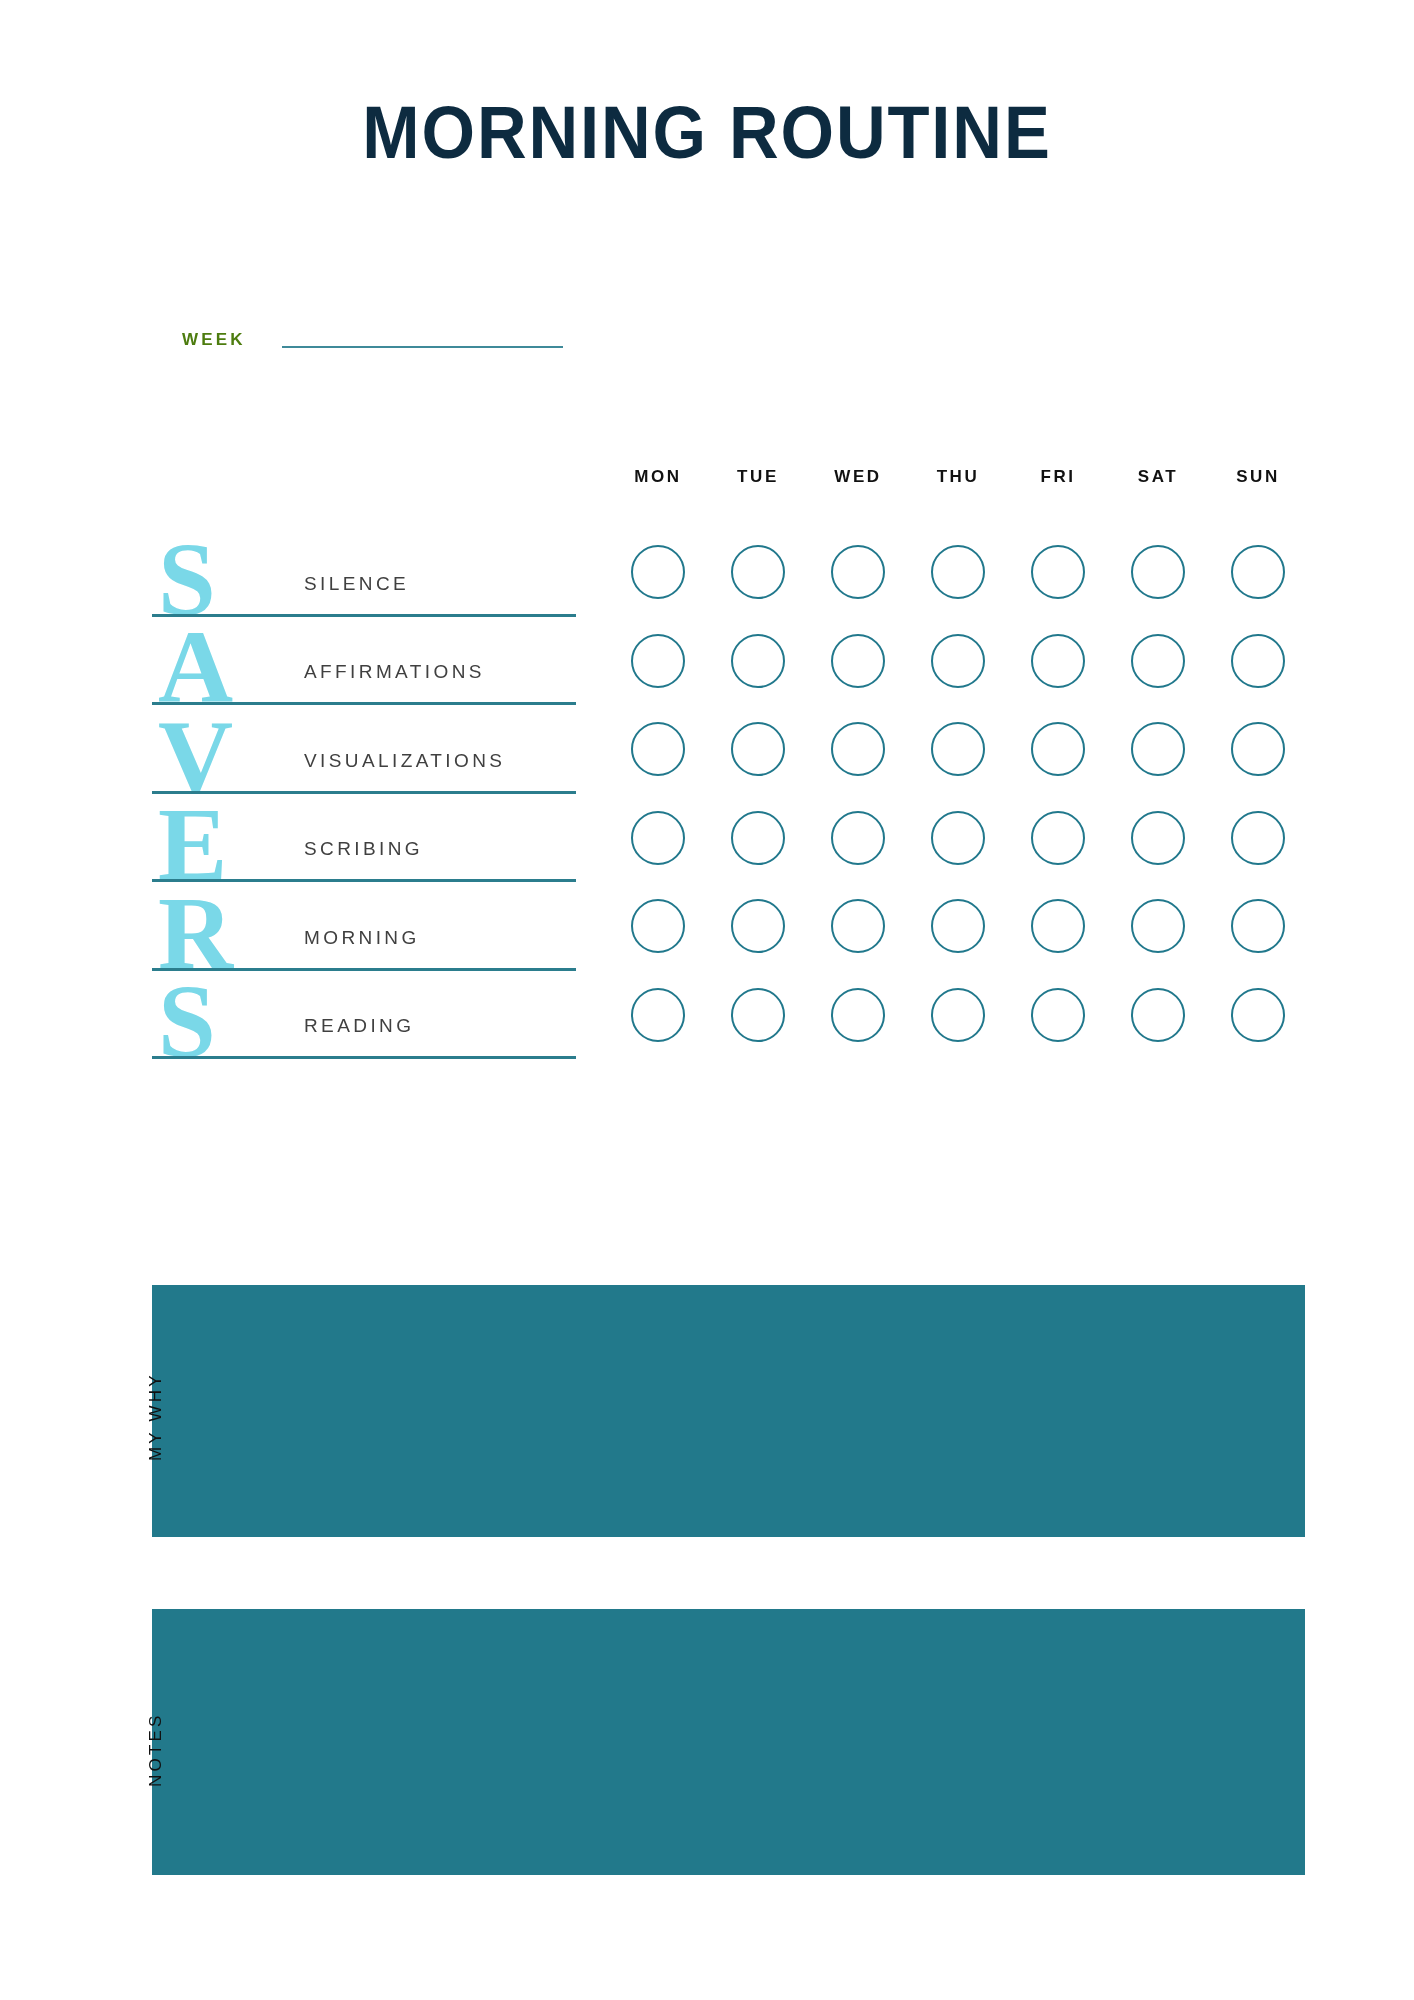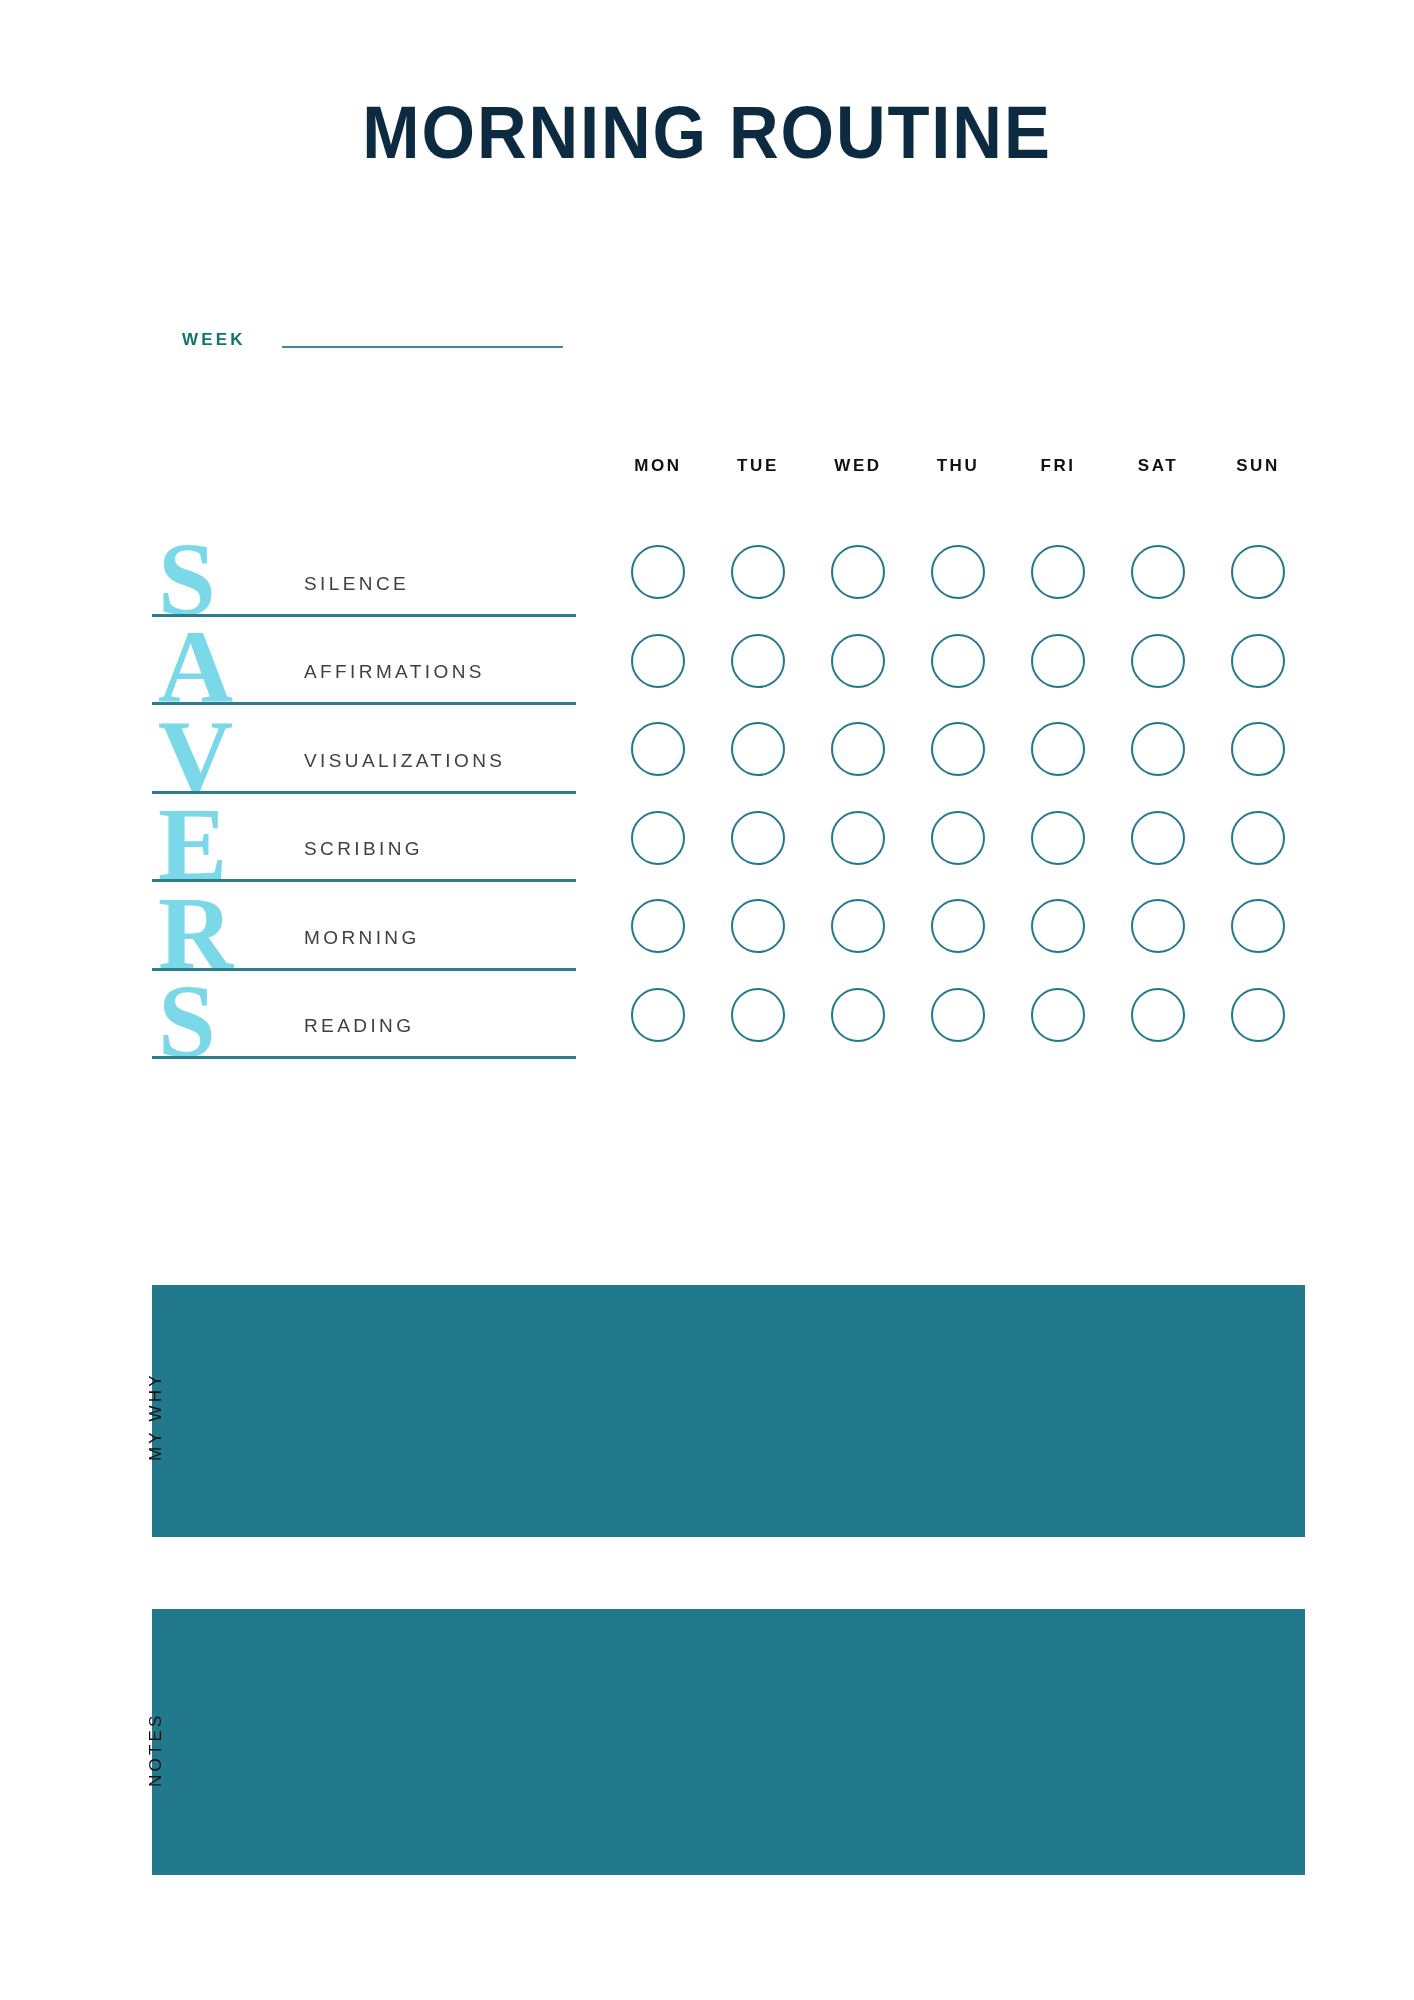--- a/index.html
+++ b/index.html
@@ -44,34 +44,34 @@
     position: absolute;
     top: 330px;
     left: 182px;
     display: flex;
     align-items: center;
   }
   .week-label {
     font-size: 17px;
     font-weight: 700;
     letter-spacing: 3.2px;
-    color: #0f766e;
+    color: #4d7c0f;
   }
   .week-rule {
     width: 281px;
     height: 2px;
     background: #3f8a99;
     margin-left: 36px;
     margin-top: 14px;
   }
 
   
   .days {
     position: absolute;
-    top: 456px;
+    top: 467px;
     left: 608px;
     width: 700px;
     display: flex;
   }
   .day {
     width: 100px;
     text-align: center;
     font-size: 17px;
     font-weight: 700;
     letter-spacing: 2.6px;

